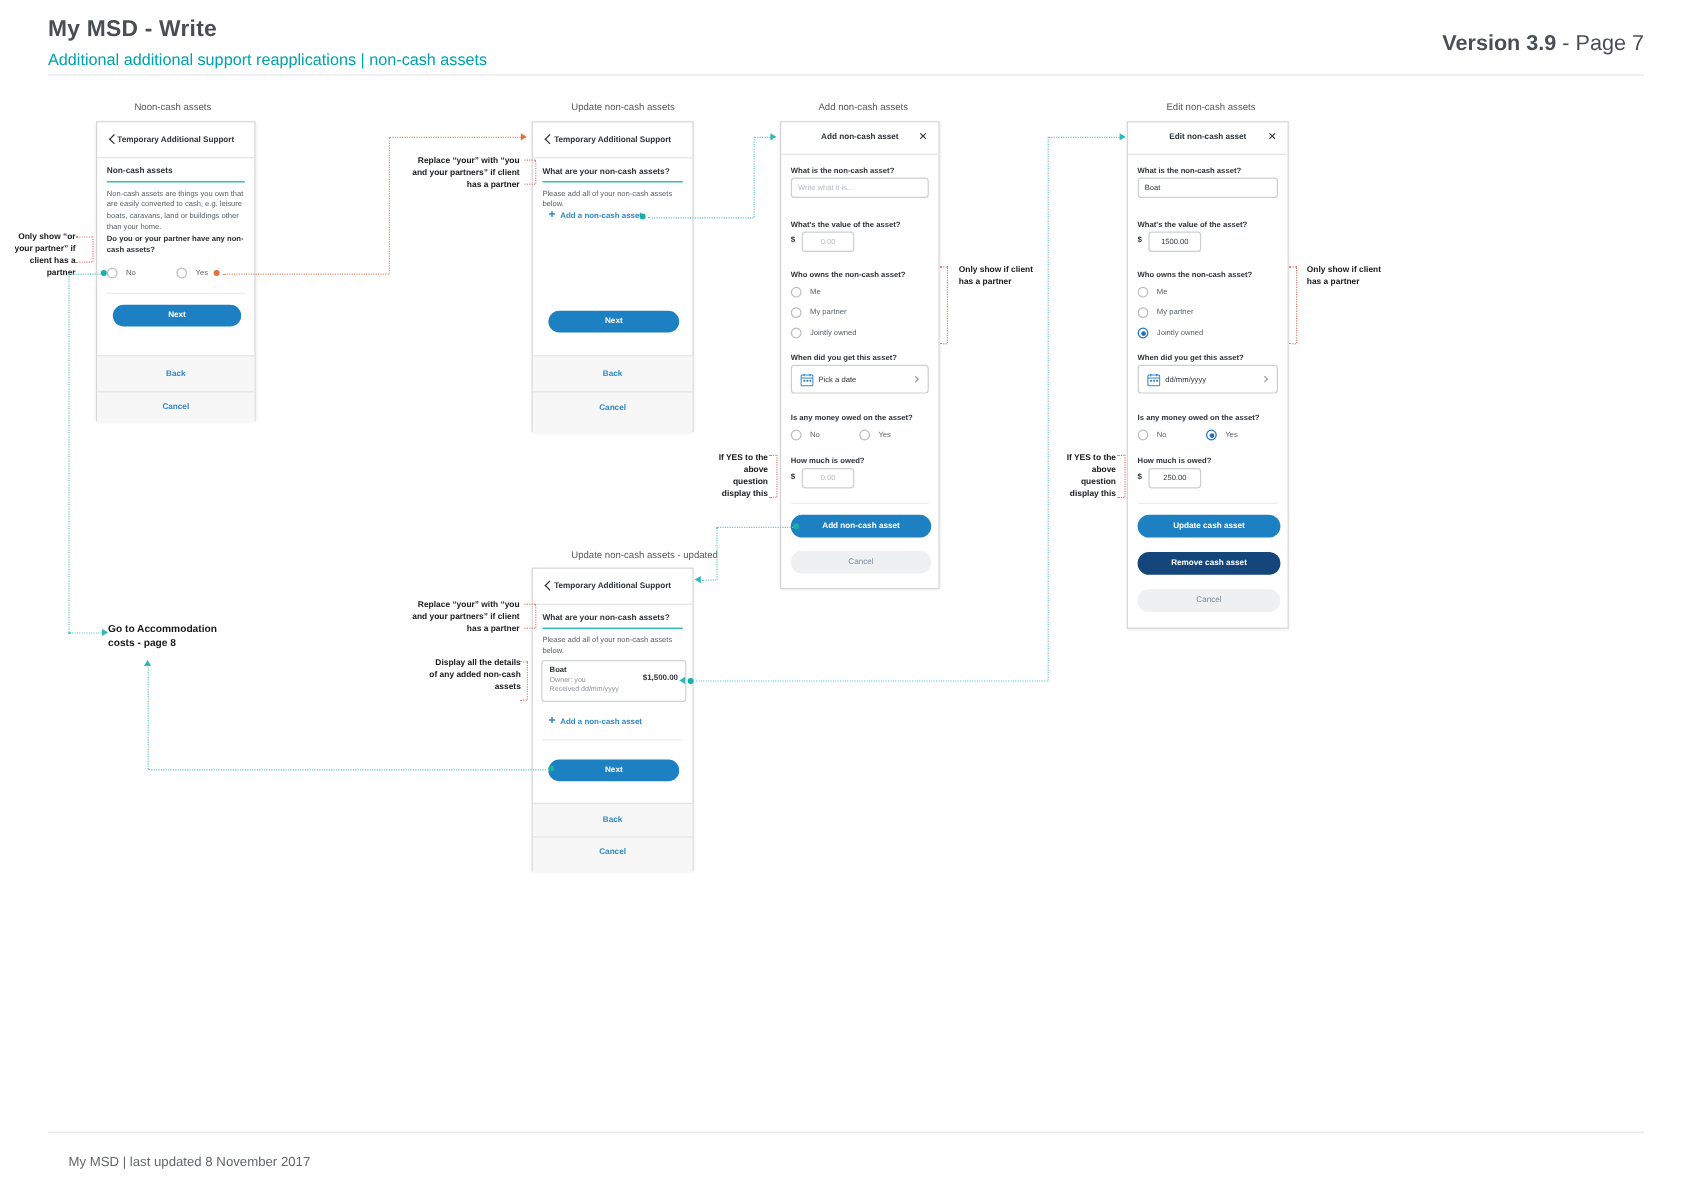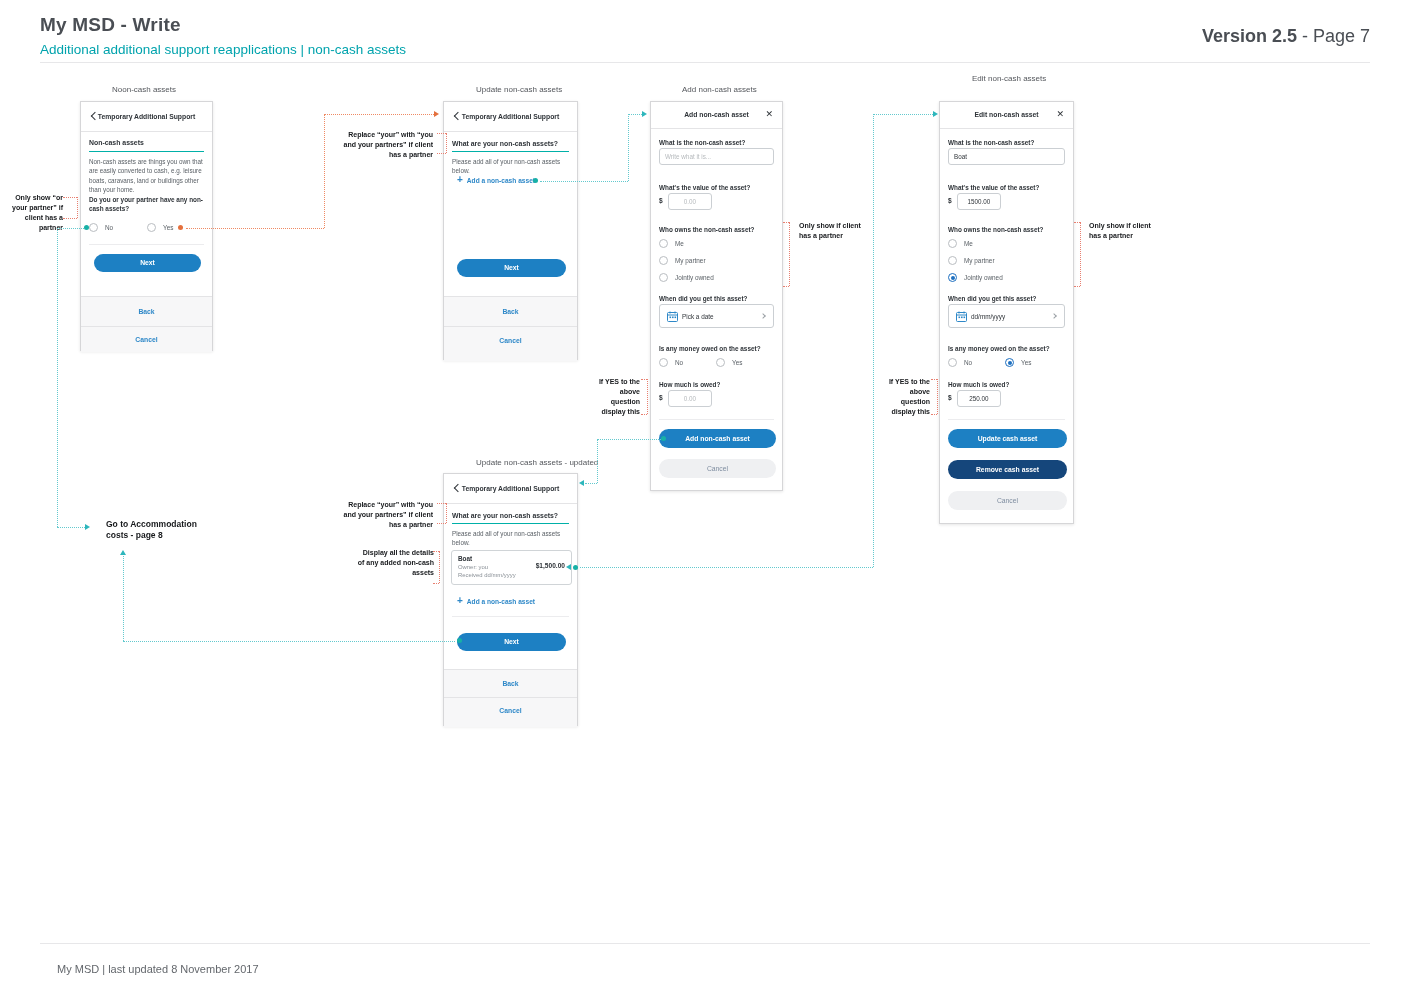--- a/index.html
+++ b/index.html
@@ -82,21 +82,21 @@
   .arr.u-teal { border-left:3.5px solid transparent; border-right:3.5px solid transparent; border-bottom:5px solid #2db6bc; }
   .arr.r-orange { border-top:3.5px solid transparent; border-bottom:3.5px solid transparent; border-left:5px solid #e4703d; }
 </style>
 </head>
 <body>
 
 <div class="page">
 
   <div class="doc-title">My MSD - Write</div>
   <div class="doc-subtitle">Additional additional support reapplications | non-cash assets</div>
-  <div class="doc-version"><b>Version 2.5</b><span> - Page 7</span></div>
+  <div class="doc-version"><b>Version 3.9</b><span> - Page 7</span></div>
   <div class="rule-top"></div>
 
   <div class="shot-label" style="left:80px; top:85px;">Noon-cash assets</div>
   <div class="phone" style="left:80px; top:101px; width:133px; height:250px;">
     <div class="nav">
       <span class="chev-left"></span>
       <div class="nav-title">Temporary Additional Support</div>
     </div>
     <div class="p-heading" style="top:37px;">Non-cash assets</div>
     <div class="p-underline" style="top:49px;"></div>
@@ -188,21 +188,21 @@
       <span class="radio-label">Yes</span>
     </div>
     <div class="p-q" style="top:278px;">How much is owed?</div>
     <div class="cur" style="left:8px; top:292px;">$</div>
     <input class="fld money" style="left: 17px; top: 288px; width: 44px; height: 17px;" placeholder="0.00">
     <div class="p-hr" style="top:317px;"></div>
     <div class="pill blue" style="left:8px; top:327px; width:117px; height:19px; line-height:19px;">Add non-cash asset</div>
     <div class="pill grey" style="left:8px; top:357px; width:117px; height:19px; line-height:19px;">Cancel</div>
   </div>
 
-  <div class="shot-label" style="left:940px; top:74px;">Edit non-cash assets</div>
+  <div class="shot-label" style="left:940px; top:85px;">Edit non-cash assets</div>
   <div class="phone" style="left:939px; top:101px; width:135px; height:423px;">
     <div class="modal-head">
       <div class="modal-title">Edit non-cash asset</div>
       <div class="modal-x">✕</div>
     </div>
     <div class="p-q" style="top:36px;">What is the non-cash asset?</div>
     <input class="fld" style="left: 8px; top: 46px; width: 117px; height: 17px;" value="Boat">
     <div class="p-q" style="top:81px;">What's the value of the asset?</div>
     <div class="cur" style="left:8px; top:95px;">$</div>
     <input class="fld money" style="left: 17px; top: 91px; width: 44px; height: 17px;" value="1500.00">
@@ -280,21 +280,21 @@
   </div>
 
   <div class="ann r" style="left:6px; top:193px; width:57px;">Only show “or your partner” if client has a partner</div>
   <div class="ann r" style="left:334px; top:130px; width:99px;">Replace “your” with “you and your partners” if client has a partner</div>
   <div class="ann" style="left:799px; top:221px; width:62px;">Only show if client has a partner</div>
   <div class="ann" style="left:1089px; top:221px; width:62px;">Only show if client has a partner</div>
   <div class="ann r" style="left:596px; top:377px; width:44px;">If YES to the above question display this</div>
   <div class="ann r" style="left:886px; top:377px; width:44px;">If YES to the above question display this</div>
   <div class="ann r" style="left:334px; top:500px; width:99px;">Replace “your” with “you and your partners” if client has a partner</div>
   <div class="ann r" style="left:356px; top:548px; width:78px;">Display all the details of any added non-cash assets</div>
-  <div class="goto" style="left:106px; top:519px; width:100px;">Go to Accommodation costs - page 8</div>
+  <div class="goto" style="left:90px; top:519px; width:100px;">Go to Accommodation costs - page 8</div>
 
   <div class="cdot orange-bg" style="left:178px; top:225px;"></div>
   <div class="dh orange" style="left:186px; top:228px; width:138px;"></div>
   <div class="dv orange" style="left:324px; top:114px; height:114px;"></div>
   <div class="dh orange" style="left:324px; top:114px; width:110px;"></div>
   <div class="arr r-orange" style="left:434px; top:111px;"></div>
 
   <div class="cdot teal-bg" style="left:84px; top:225px;"></div>
   <div class="dh teal" style="left:57px; top:228px; width:27px;"></div>
   <div class="dv teal" style="left:57px; top:228px; height:299px;"></div>

